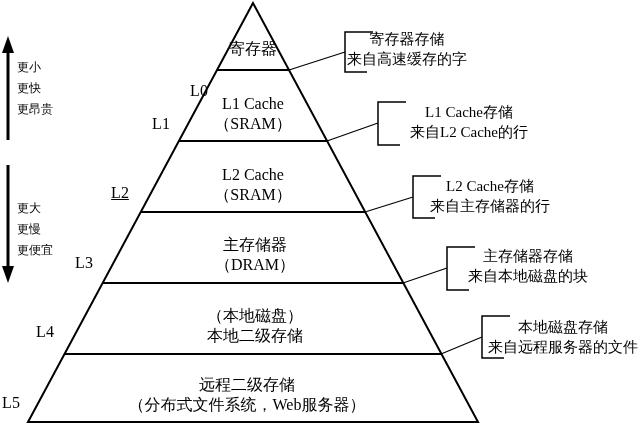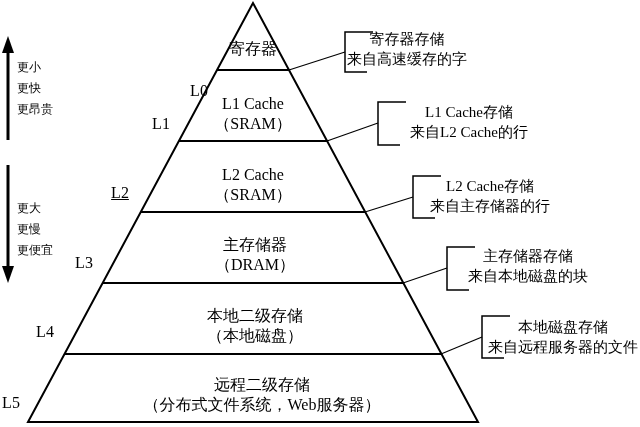--- a/index.html
+++ b/index.html
@@ -80,24 +80,24 @@
   </div>
   <div class="txt caption" style="left:253px;top:165px;">
     <div>L2 Cache</div>
     <div>（SRAM）</div>
   </div>
   <div class="txt caption" style="left:255px;top:235px;">
     <div>主存储器</div>
     <div>（DRAM）</div>
   </div>
   <div class="txt caption" style="left:255px;top:306px;">
+    <div>（本地磁盘）</div>
     <div>本地二级存储</div>
-    <div>（本地磁盘）</div>
   </div>
-  <div class="txt caption" style="left:262px;top:375px;">
+  <div class="txt caption" style="left:247px;top:375px;">
     <div>远程二级存储</div>
     <div>（分布式文件系统，Web服务器）</div>
   </div>
 
   <div class="txt callout" style="left:407px;top:29px;">
     <div>寄存器存储</div>
     <div>来自高速缓存的字</div>
   </div>
   <div class="txt callout" style="left:457px;top:102px;margin-left:12px;">
     <div>L1 Cache存储</div>

